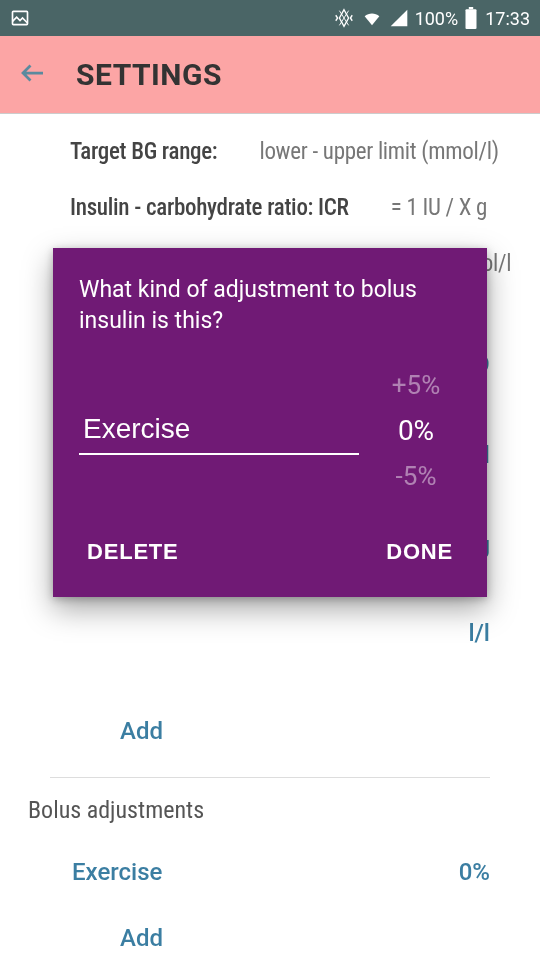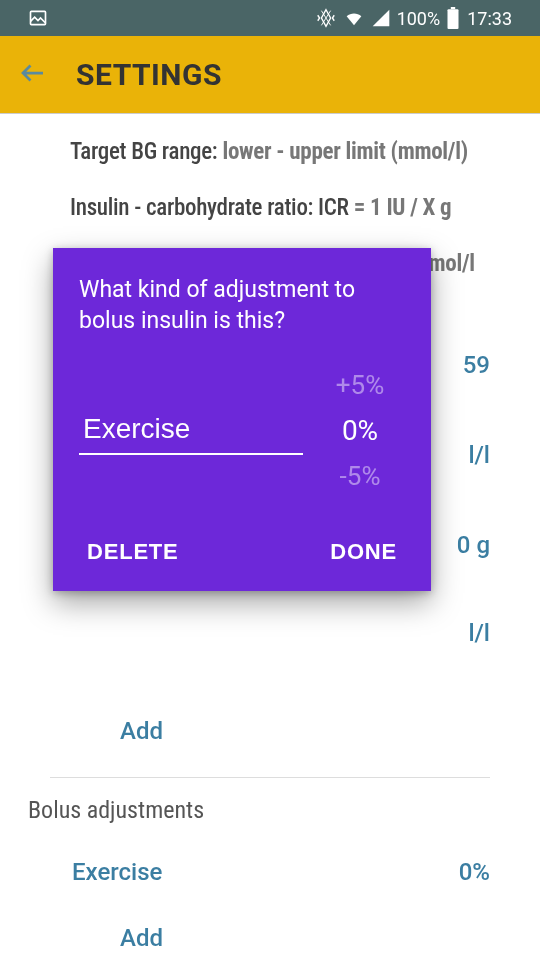--- a/index.html
+++ b/index.html
@@ -4,30 +4,30 @@
   <style>
     * { box-sizing: border-box; margin: 0; padding: 0; }
     html, body { width: 540px; height: 960px; overflow: hidden; font-family: Roboto, Arial, sans-serif; background: #fff; }
     
     .status-bar {
       height: 36px;
       background: #4a6566;
       color: #fff;
       display: flex;
       align-items: center;
-      padding: 0 28px;
+      padding: 0 10px;
       font-size: 18px;
     }
     .status-left { flex: 0 0 auto; }
     .status-right { margin-left: auto; display: flex; align-items: center; gap: 6px; }
     .status-icon { display: inline-flex; align-items: center; }
     
     .app-bar {
       height: 78px;
-      background: #eab308;
+      background: #fca5a5;
       display: flex;
       align-items: center;
       padding: 0 18px;
       gap: 28px;
       border-bottom: 1px solid #ccc;
     }
     .back-arrow { color: #5a8a9e; }
     .app-title {
       font-size: 30px;
       font-weight: 700;
@@ -40,21 +40,21 @@
       color: #555;
     }
     .setting-row {
       padding: 12px 0 12px 70px;
       font-size: 23px;
       line-height: 1.4;
       font-family: 'Roboto Condensed', Roboto, Arial, sans-serif;
       letter-spacing: -0.3px;
     }
     .setting-label { font-weight: 500; color: #444; }
-    .setting-value { font-weight: 700; color: #777; }
+    .setting-value { font-weight: 400; color: #777; margin-left: 37px; }
     
     .section-divider { border: none; border-top: 1px solid #ddd; margin: 10px 50px 0 50px; }
     
     .peek-row {
       display: flex;
       justify-content: space-between;
       padding: 18px 50px 18px 72px;
       font-size: 24px;
       color: #3b7ea2;
       margin-left: 40px;
@@ -91,25 +91,25 @@
       left: 0; top: 0; right: 0; bottom: 0;
       background: rgba(0,0,0,0.0);
       display: flex;
       align-items: flex-start;
       justify-content: center;
     }
     .dialog {
       position: absolute;
       top: 248px;
       left: 53px;
-      width: 378px;
-      background: #6d28d9;
+      width: 434px;
+      background: #701a75;
       color: #fff;
       box-shadow: 0 12px 28px rgba(0,0,0,0.35), 0 2px 8px rgba(0,0,0,0.25);
-      padding: 26px 26px 12px 26px;
+      padding: 26px 26px 18px 26px;
     }
     .dialog-title {
       font-size: 23px;
       line-height: 1.35;
       margin-bottom: 28px;
     }
     .dialog-body { display: flex; align-items: center; gap: 12px; }
     .dialog-input-wrap { flex: 1; }
     .dialog-input {
       width: 100%;

